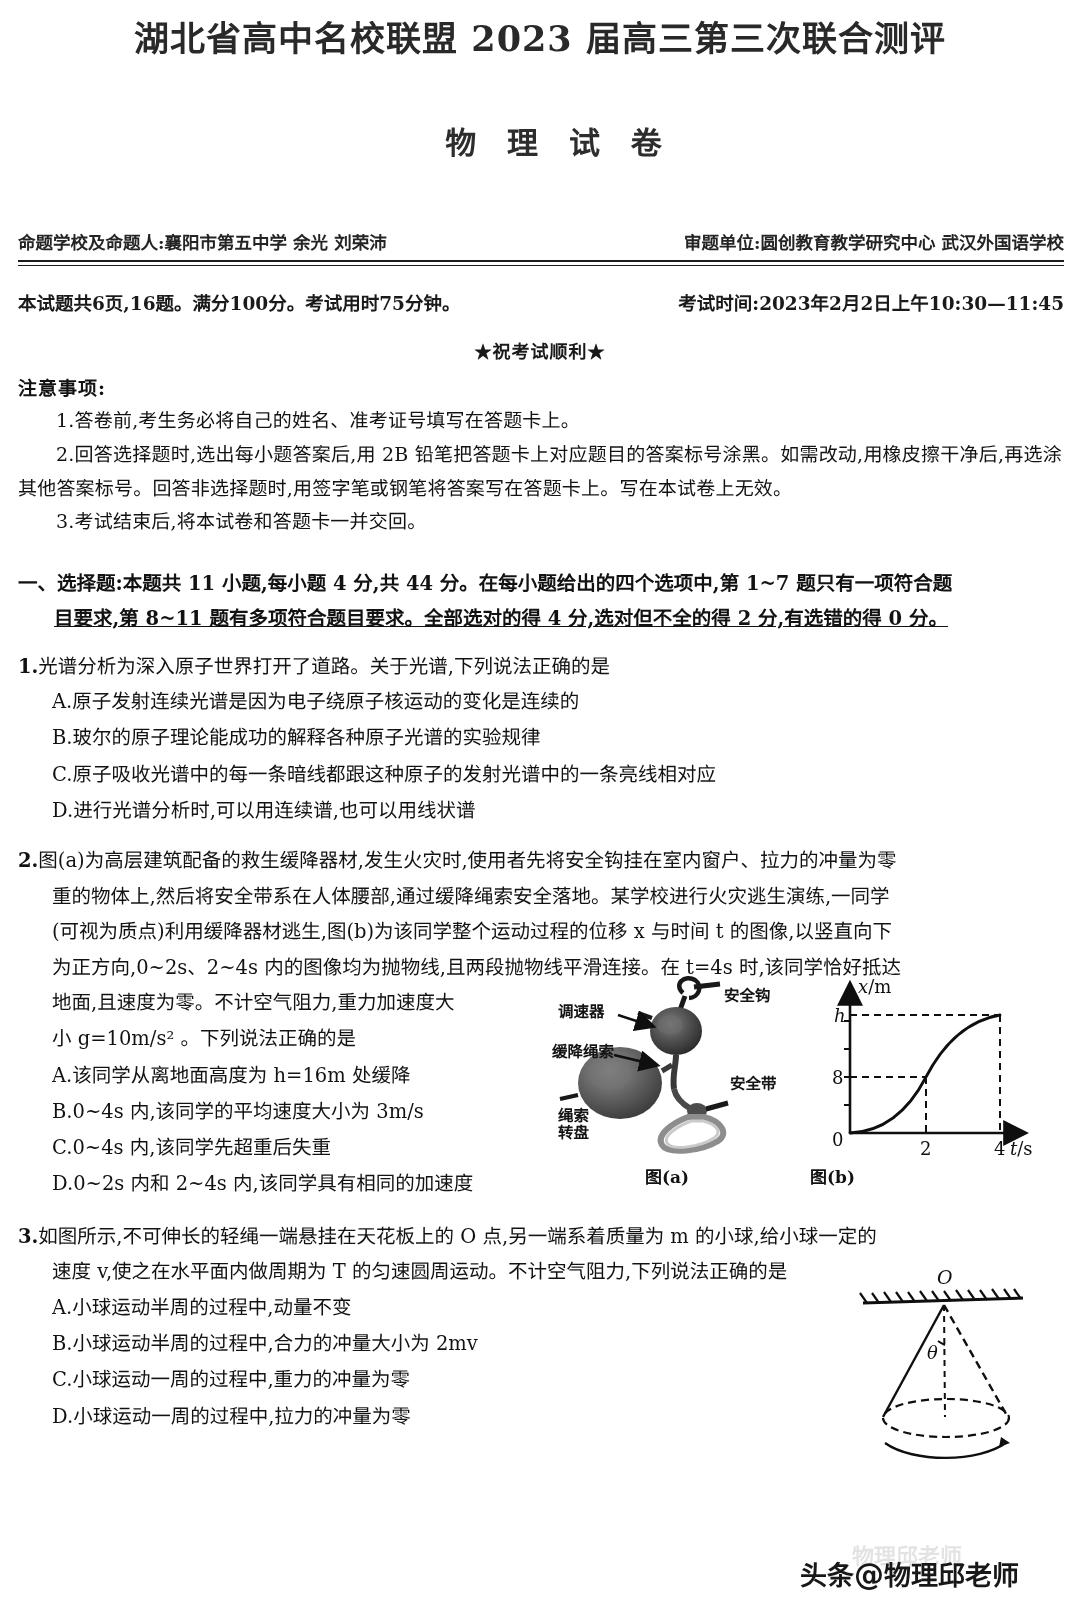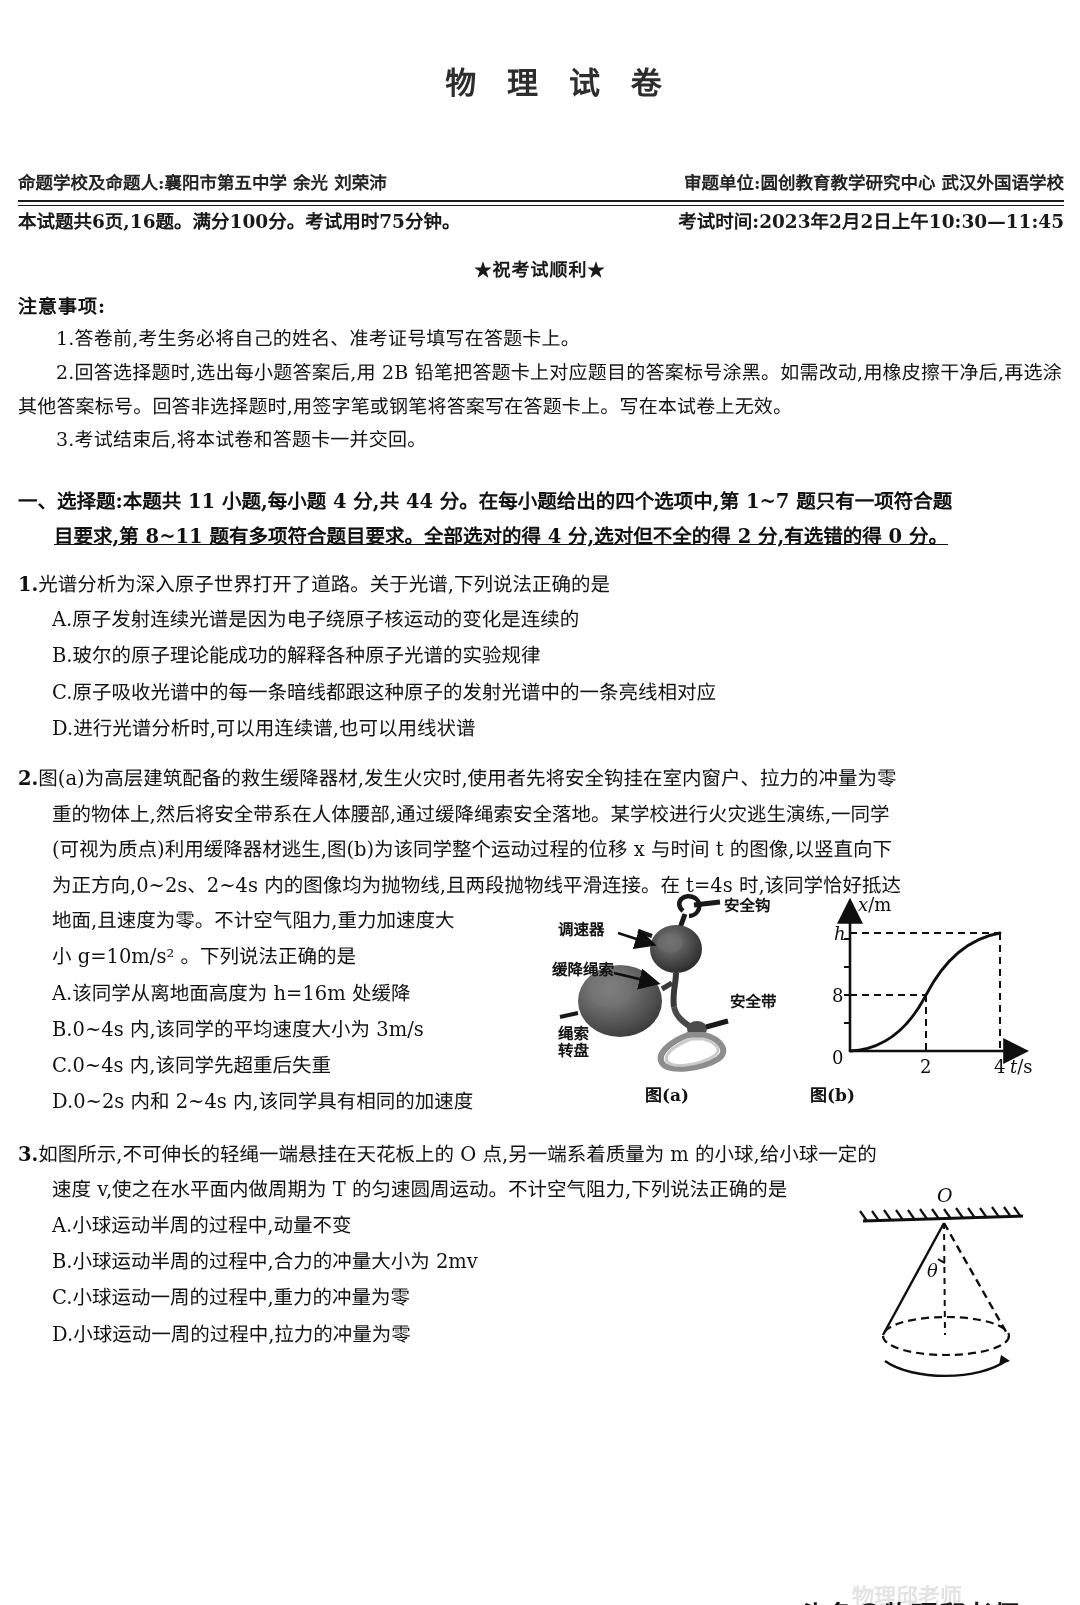--- a/index.html
+++ b/index.html
@@ -67,21 +67,21 @@
     height: 3px;
     box-sizing: content-box;
   }
 
   .info-row {
     display: flex;
     justify-content: space-between;
     font-size: 18.5px;
     font-weight: bold;
     padding: 0 16px 0 18px;
-    margin-top: 1px;
+    margin-top: 23px;
     color: #1c1c1c;
   }
 
   .wish {
     text-align: center;
     font-size: 18px;
     font-weight: bold;
     margin-top: 22px;
     letter-spacing: 1px;
     color: #1c1c1c;
@@ -213,20 +213,21 @@
     white-space: nowrap;
     font-family: "DejaVu Sans", "Liberation Sans", sans-serif;
     pointer-events: none;
   }
 </style>
 </head>
 <body>
 
 <div class="page">
 
+  <div class="exam-title">湖北省高中名校联盟 2023 届高三第三次联合测评</div>
   <div class="subject-title">物 理 试 卷</div>
 
   <div class="meta-row">
     <span class="meta-left">命题学校及命题人:襄阳市第五中学  余光  刘荣沛</span>
     <span class="meta-right">审题单位:圆创教育教学研究中心  武汉外国语学校</span>
   </div>
 
   <div class="rule-double"></div>
 
   <div class="info-row">
@@ -324,21 +325,21 @@
           <defs>
             <marker id="arwa" markerWidth="9" markerHeight="9" refX="7" refY="4.5" orient="auto">
               <path d="M0,0 L9,4.5 L0,9 z" fill="#111"></path>
             </marker>
           </defs>
         </svg>
         <span class="fa-label" style="left:6px; top:32px;">调速器</span>
         <span class="fa-label" style="left:0px; top:72px;">缓降绳索</span>
         <span class="fa-label" style="left:6px; top:136px; white-space:pre-line; line-height:1.1;">绳索
 转盘</span>
-        <span class="fa-label" style="left:172px; top:8px;">安全钩</span>
+        <span class="fa-label" style="left:172px; top:16px;">安全钩</span>
         <span class="fa-label" style="left:178px; top:104px;">安全带</span>
         <span class="fig-cap">图(a)</span>
       </div>
 
       <div class="fig-b">
         <svg width="230" height="192" viewBox="0 0 230 192">
           <defs>
             <marker id="ah" markerWidth="10" markerHeight="10" refX="8" refY="5" orient="auto">
               <path d="M0,0 L10,5 L0,10 z" fill="#111"></path>
             </marker>

